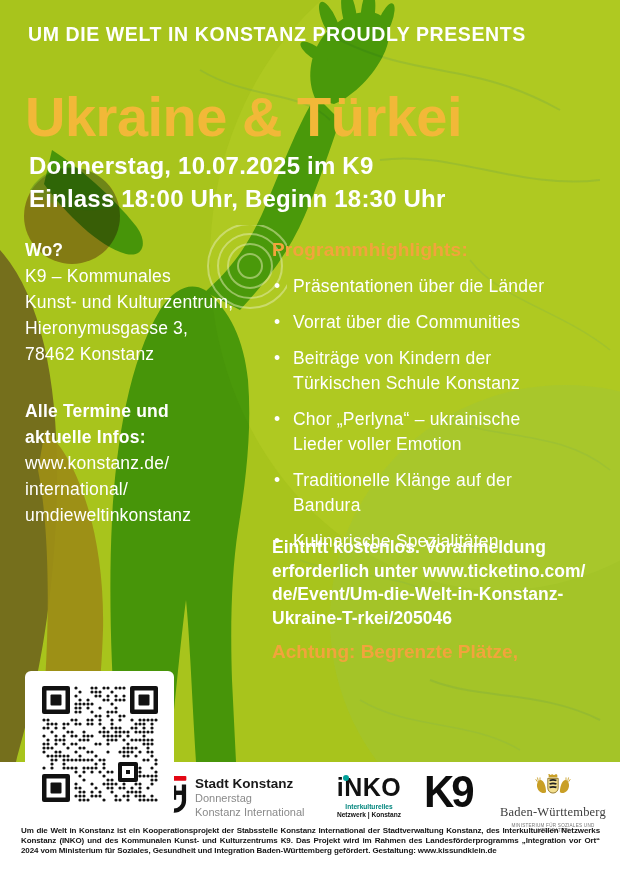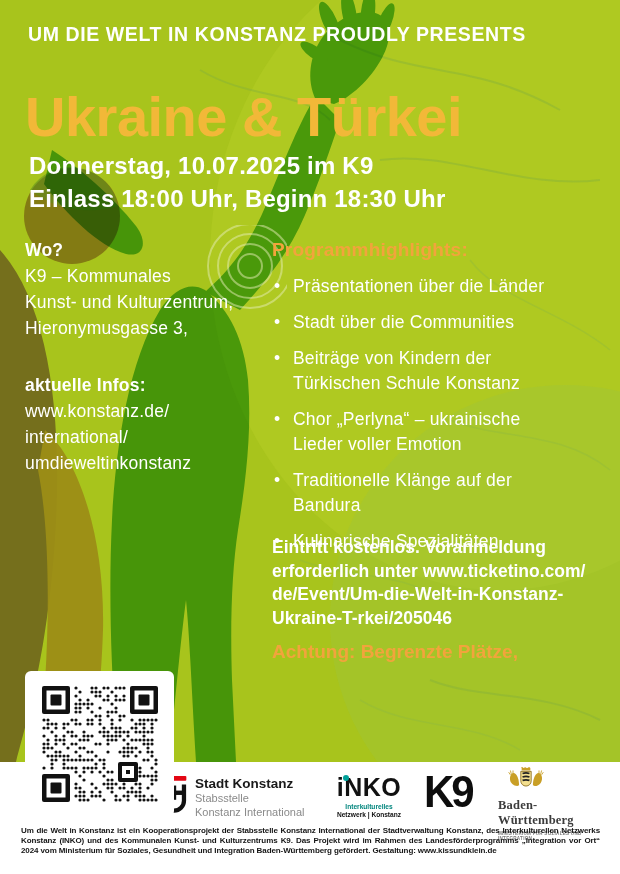--- a/index.html
+++ b/index.html
@@ -32,21 +32,21 @@
   .logo{position:absolute;color:#111;}
   .logo-stadt{left:155px;top:12px;display:flex;align-items:flex-start;gap:2px;}
   .stadt-text .t{font-size:13.5px;font-weight:bold;color:#1a1a1a;line-height:16px;margin-top:2px;}
   .stadt-text .s{font-size:11px;color:#8a8a8a;line-height:13.5px;}
   .logo-inko{left:330px;top:12px;width:78px;text-align:center;}
   .inko-word{position:relative;font-size:25px;font-weight:bold;color:#111;line-height:26px;letter-spacing:.5px;}
   .inko-dot{position:absolute;left:13px;top:1px;width:6px;height:6px;border-radius:50%;background:#00a19a;}
   .inko-sub1{font-size:6.6px;font-weight:bold;color:#00857d;line-height:8px;margin-top:3px;}
   .inko-sub2{font-size:6.6px;font-weight:bold;color:#111;line-height:8px;}
   .logo-k9{left:424px;top:6px;font-size:42px;font-weight:bold;color:#0d0d0d;letter-spacing:-3px;transform:scaleY(1.05);}
-  .logo-bw{left:498px;top:5px;width:110px;text-align:left;font-weight:bold;}
+  .logo-bw{left:498px;top:12px;width:110px;text-align:center;}
   .bw-name{font-family:"Liberation Serif","DejaVu Serif",serif;font-size:12.5px;color:#3c3c3c;letter-spacing:.2px;margin-top:1px;}
   .bw-sub{font-size:4.6px;color:#777;letter-spacing:.25px;margin-top:3px;}
   .disclaimer{position:absolute;left:21px;top:64px;width:579px;font-size:8px;line-height:9.8px;
     font-weight:bold;color:#151515;letter-spacing:-.1px;text-align:justify;}
 </style>
 </head>
 <body>
 
 <div class="poster">
 
@@ -94,33 +94,35 @@
   <div class="txt dates">
     <div>Donnerstag, 10.07.2025 im K9</div>
     <div>Einlass 18:00 Uhr, Beginn 18:30 Uhr</div>
   </div>
 
   <div class="txt col-left">
     <div class="bold">Wo?</div>
     <div>K9 – Kommunales</div>
     <div>Kunst- und Kulturzentrum,</div>
     <div>Hieronymusgasse 3,</div>
+    <div>78462 Konstanz</div>
     <div class="infos-block">
+      <div class="bold">Alle Termine und</div>
       <div class="bold">aktuelle Infos:</div>
       <div>www.konstanz.de/</div>
       <div>international/</div>
       <div>umdieweltinkonstanz</div>
     </div>
   </div>
 
   <div class="txt col-right">
     <div class="prog-head">Programmhighlights:</div>
     <ul class="prog">
       <li>Präsentationen über die Länder</li>
-      <li>Stadt über die Communities</li>
+      <li>Vorrat über die Communities</li>
       <li>Beiträge von Kindern der Türkischen Schule Konstanz</li>
       <li>Chor „Perlyna“ – ukrainische Lieder voller Emotion</li>
       <li>Traditionelle Klänge auf der Bandura</li>
       <li>Kulinarische Spezialitäten</li>
     </ul>
   </div>
 
   <div class="txt tickets">
     <div>Eintritt kostenlos. Voranmeldung</div>
     <div>erforderlich unter www.ticketino.com/</div>
@@ -163,21 +165,21 @@
 
     <div class="logo logo-stadt">
       <svg width="38" height="44" viewBox="0 0 40 46">
         <rect x="7" y="2" width="26" height="5" rx="1" fill="#e30613"></rect>
         <path d="M9.5,11 L9.5,28 A10.5,10.5 0 0 0 30.5,28 L30.5,11" stroke="#111" stroke-width="4.5" fill="none"></path>
         <rect x="17.7" y="12" width="4.6" height="15" fill="#111"></rect>
         <rect x="11" y="17.3" width="18" height="4.6" fill="#111"></rect>
       </svg>
       <div class="stadt-text">
         <div class="t">Stadt Konstanz</div>
-        <div class="s">Stabsstelle</div>
+        <div class="s">Donnerstag</div>
         <div class="s">Konstanz International</div>
       </div>
     </div>
 
     <div class="logo logo-inko">
       <div class="inko-word">iNKO</div>
       <div class="inko-dot"></div>
       <div class="inko-sub1">Interkulturelles</div>
       <div class="inko-sub2">Netzwerk | Konstanz</div>
     </div>

